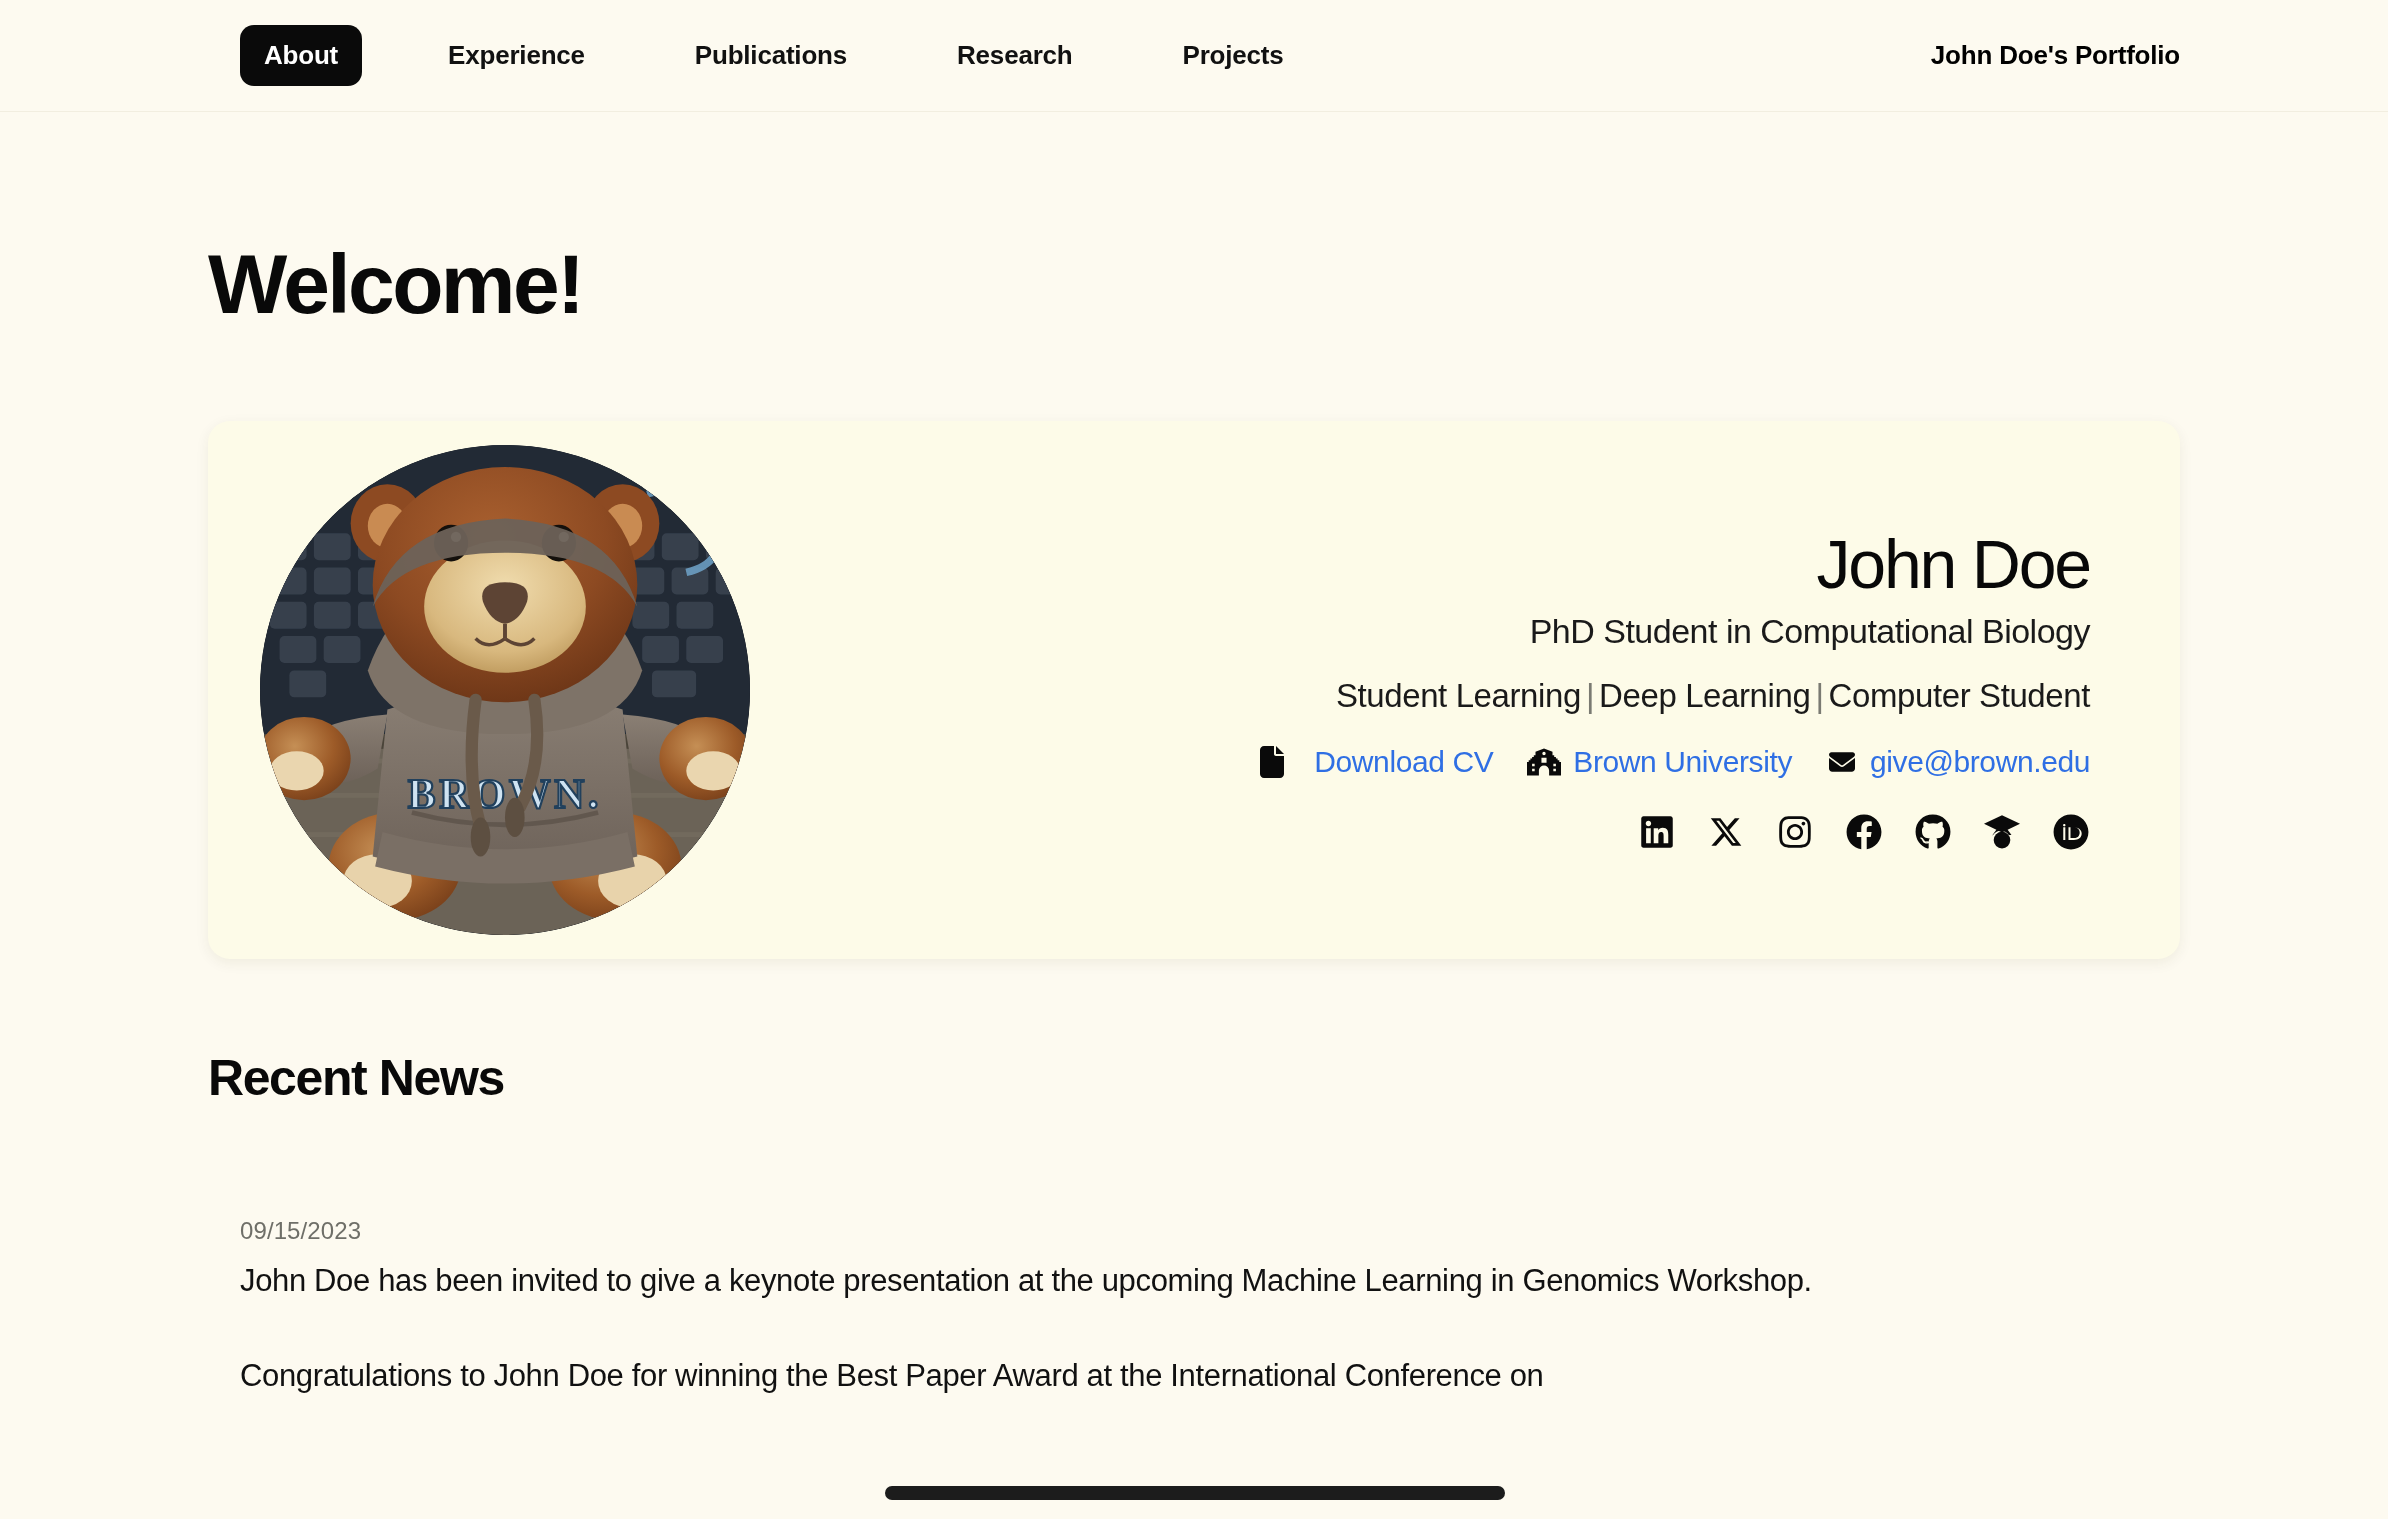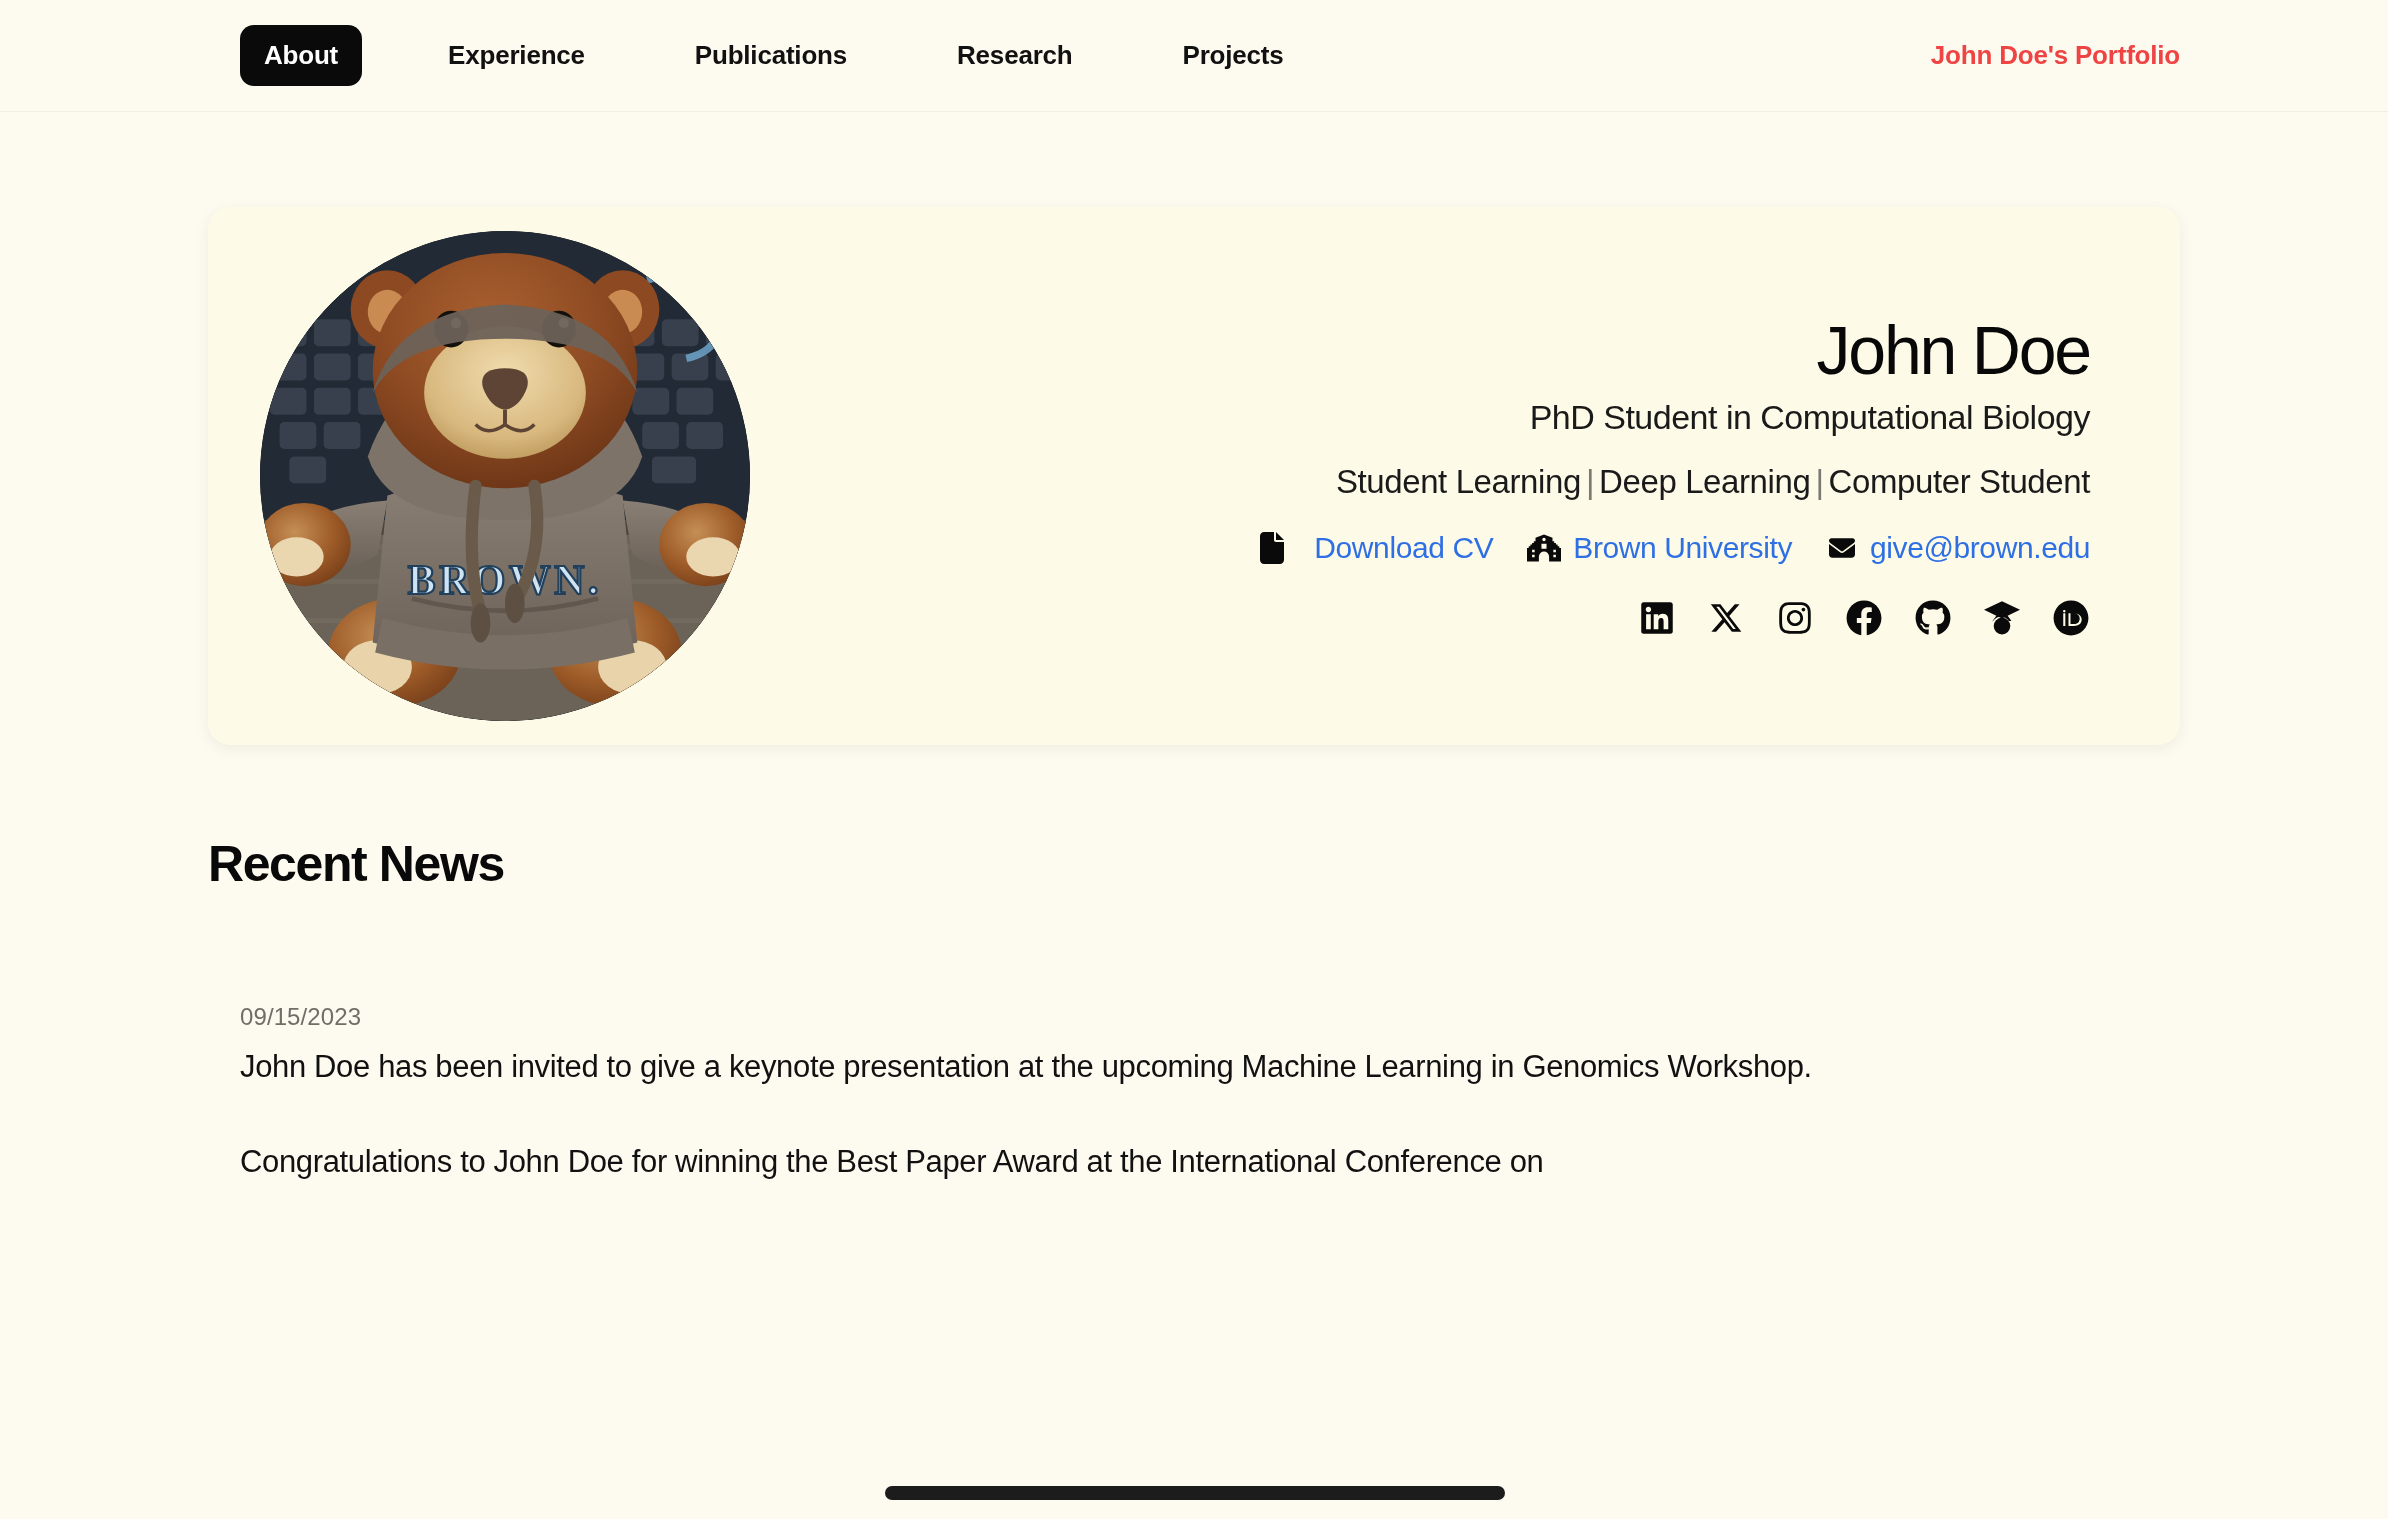--- a/index.html
+++ b/index.html
@@ -52,21 +52,21 @@
 
   .nav-item.active {
     background: #0a0a0a;
     color: #ffffff;
   }
 
   .brand {
     margin-left: auto;
     font-size: 26px;
     font-weight: 700;
-    color: #ef4444;
+    color: #000000;
     letter-spacing: -0.2px;
     white-space: nowrap;
     text-decoration: none;
     cursor: pointer;
   }
 
   
   .page {
     padding: 0 208px;
   }
@@ -232,20 +232,21 @@
     <a class="nav-item spaced" href="#">Experience</a>
     <a class="nav-item spaced" href="#">Publications</a>
     <a class="nav-item spaced" href="#">Research</a>
     <a class="nav-item spaced" href="#">Projects</a>
   </div>
   <a class="brand" href="#">John Doe's Portfolio</a>
 </nav>
 
 <main class="page">
 
+  <h1 class="welcome">Welcome!</h1>
 
   <section class="profile-card">
 
     <div class="avatar">
       <svg viewBox="0 0 200 200" xmlns="http://www.w3.org/2000/svg" aria-hidden="true">
         <defs>
           <clipPath id="circ">
               <circle cx="100" cy="100" r="100"></circle>
             </clipPath>
           <linearGradient id="kbd" x1="0" y1="0" x2="0" y2="1">

